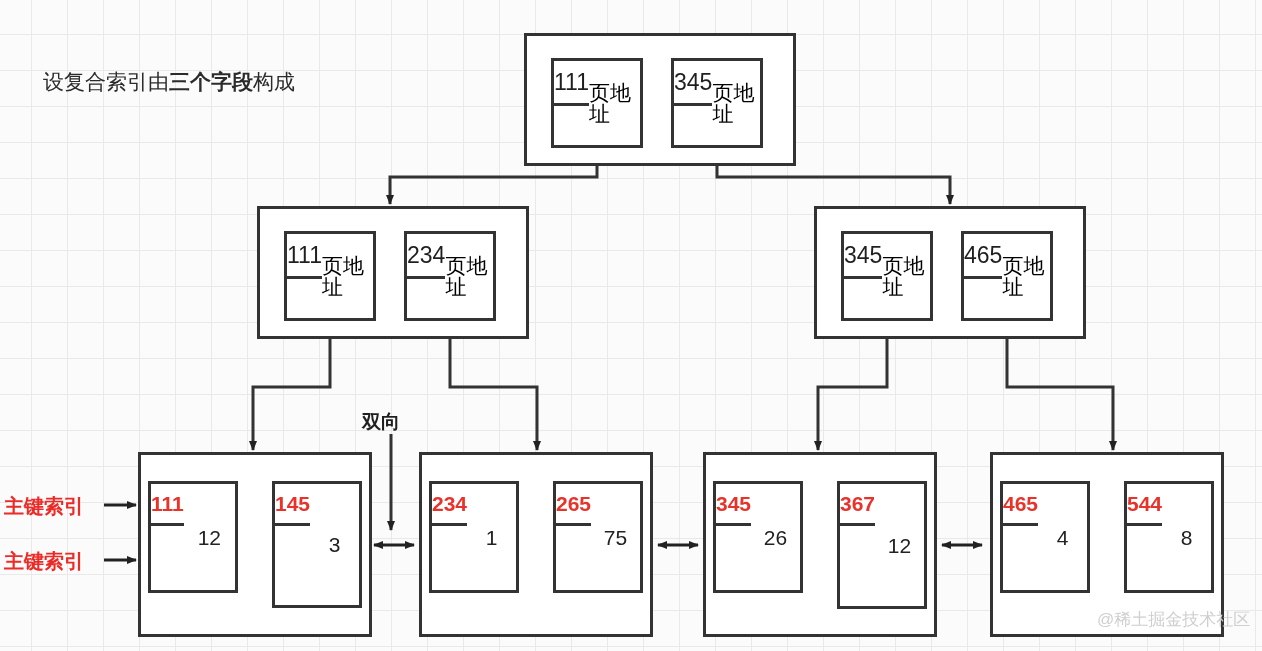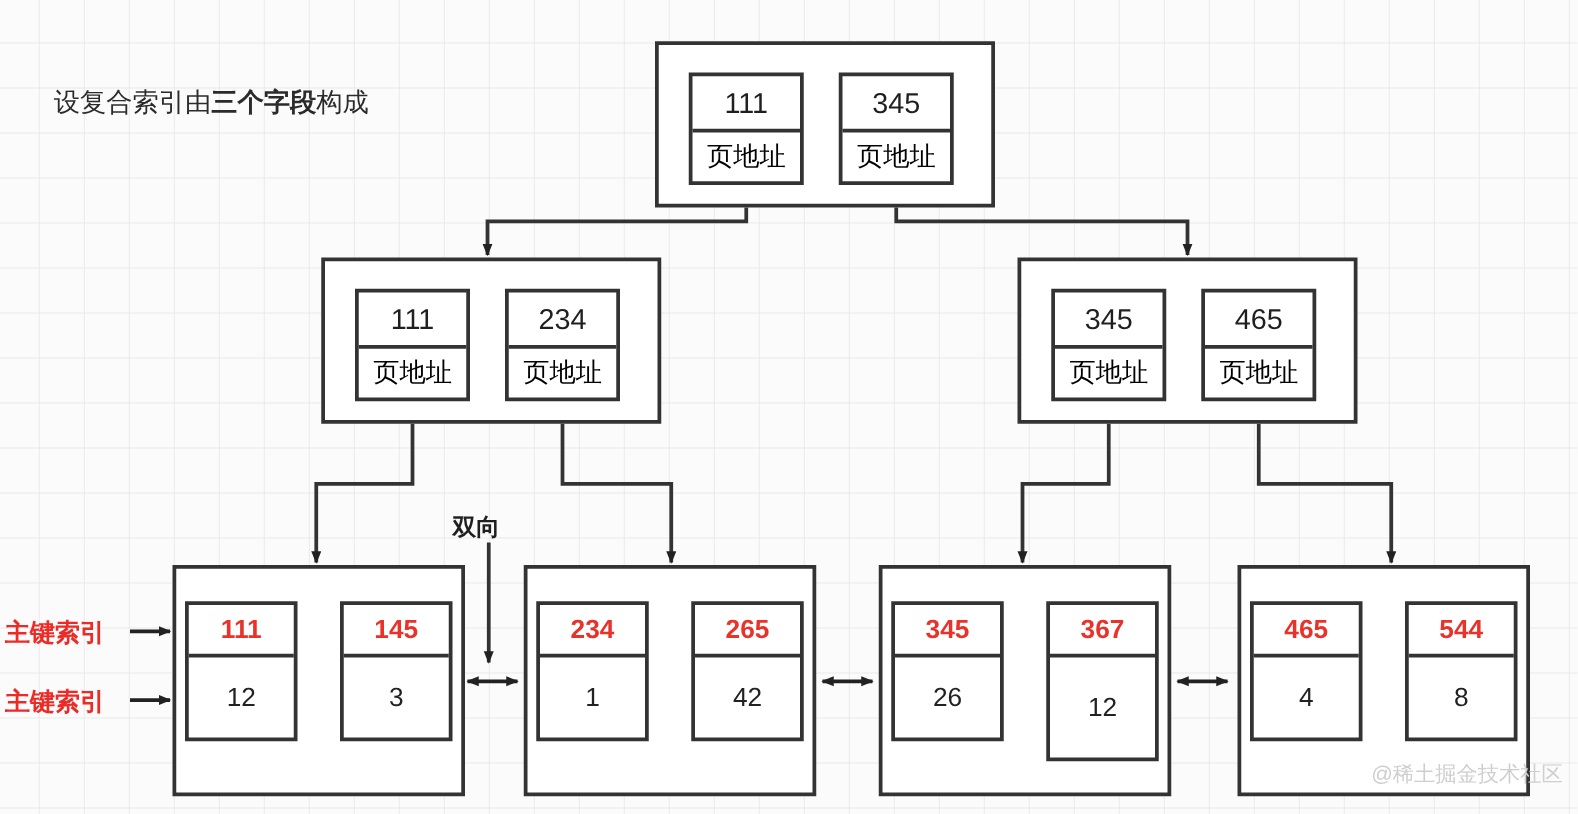--- a/index.html
+++ b/index.html
@@ -38,21 +38,21 @@
     box-sizing: border-box;
     border: 3px solid #333333;
     background: #ffffff;
   }
   .cell {
     position: absolute;
     box-sizing: border-box;
     border: 3px solid #333333;
     background: #ffffff;
     display: flex;
-    flex-direction: column;
+    flex-direction: row;
   }
   .cell .key {
     box-sizing: border-box;
     border-bottom: 3px solid #333333;
     display: flex;
     align-items: center;
     justify-content: center;
     color: #1f1f1f;
     font-size: 23px;
     line-height: 1;
@@ -196,34 +196,34 @@
       <div class="key" style="height:45px;">465</div>
       <div class="val">页地址</div>
     </div>
   </div>
 
   <div class="node" style="left:138px; top:452px; width:234px; height:185px;">
     <div class="cell leafcell" style="left:7px; top:26px; width:90px; height:112px;">
       <div class="key" style="height:42px;">111</div>
       <div class="val">12</div>
     </div>
-    <div class="cell leafcell" style="left:131px; top:26px; width:90px; height:112px;">
+    <div class="cell leafcell" style="left:131px; top:26px; width:90px; height:127px;">
       <div class="key" style="height:42px;">145</div>
       <div class="val">3</div>
     </div>
   </div>
 
   <div class="node" style="left:419px; top:452px; width:234px; height:185px;">
     <div class="cell leafcell" style="left:7px; top:26px; width:90px; height:112px;">
       <div class="key" style="height:42px;">234</div>
       <div class="val">1</div>
     </div>
     <div class="cell leafcell" style="left:131px; top:26px; width:90px; height:112px;">
       <div class="key" style="height:42px;">265</div>
-      <div class="val">42</div>
+      <div class="val">75</div>
     </div>
   </div>
 
   <div class="node" style="left:703px; top:452px; width:234px; height:185px;">
     <div class="cell leafcell" style="left:7px; top:26px; width:90px; height:112px;">
       <div class="key" style="height:42px;">345</div>
       <div class="val">26</div>
     </div>
     <div class="cell leafcell" style="left:131px; top:26px; width:90px; height:128px;">
       <div class="key" style="height:42px;">367</div>

